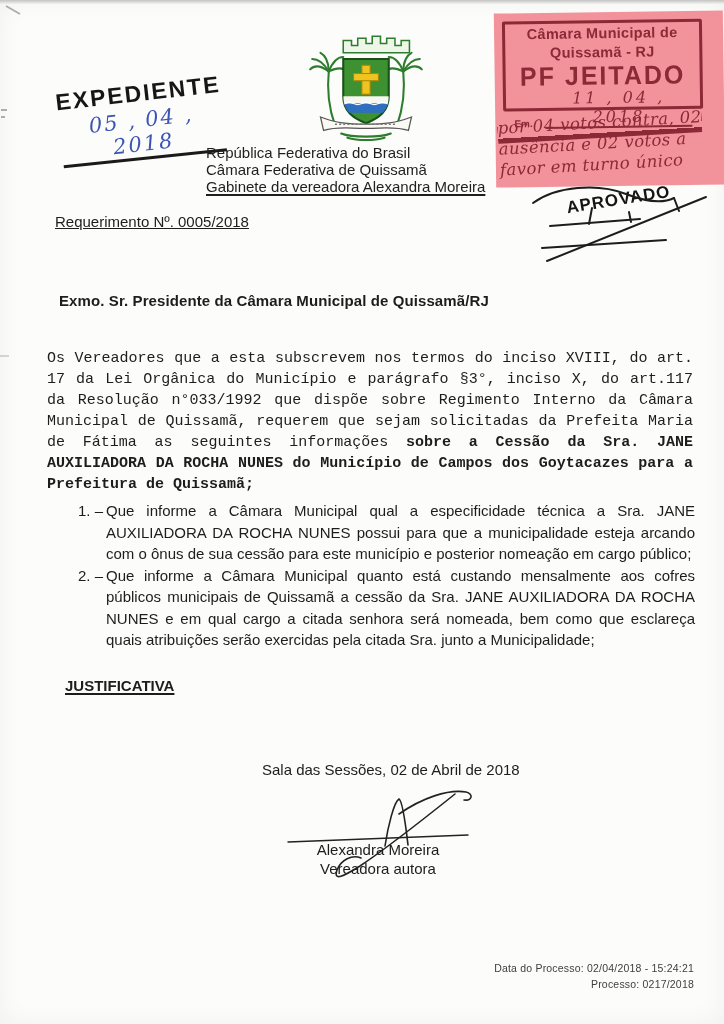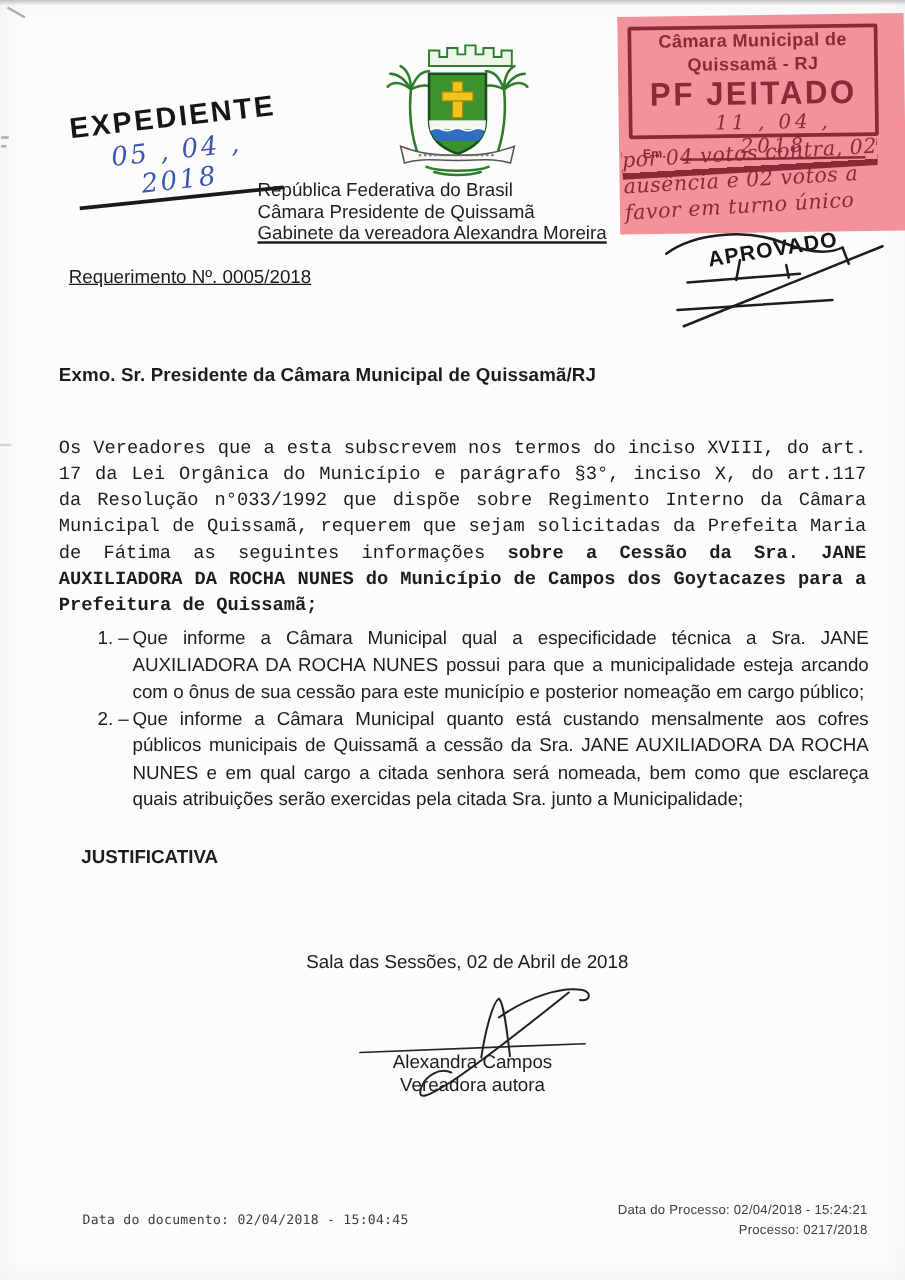--- a/index.html
+++ b/index.html
@@ -47,30 +47,30 @@
     font-family:"DejaVu Serif",serif;font-style:italic;font-size:16px;letter-spacing:3px;}
   .pinkstamp .notes{position:absolute;left:3px;top:99px;width:240px;
     font-family:"DejaVu Serif",serif;font-style:italic;font-size:16.5px;line-height:21px;
     transform:rotate(-2.5deg);letter-spacing:.4px;white-space:nowrap;}
   .pinkstamp .notes .n1{display:inline-block;box-shadow:0 2px 0 0 var(--stamp_ink),0 5px 0 0 var(--stamp_ink);}
   
   .aprovado{left:566px;top:190px;font-size:17px;font-weight:bold;letter-spacing:1px;
     transform:rotate(-9deg);color:#141414;}
   
   .req-number{left:55px;top:213px;font-size:15px;text-decoration:underline;}
-  .addressee{left:47px;top:292px;font-size:15px;font-weight:bold;letter-spacing:.1px;}
+  .addressee{left:59px;top:292px;font-size:15px;font-weight:bold;letter-spacing:.1px;}
   .bodypara{left:47px;top:348px;width:646px;font-size:15px;line-height:21px;text-align:justify;font-family:Liberation Mono, monospace;}
   .list{left:78px;top:500px;width:617px;font-size:15px;line-height:21.5px;}
   .list .item{display:flex;}
   .list .marker{width:28px;flex:none;}
   .list .txt{flex:1;text-align:justify;}
   .just-head{left:65px;top:677px;font-size:15px;font-weight:bold;
-    text-decoration-thickness:2px;text-underline-offset:2px;}
+    text-decoration:underline;text-decoration-thickness:2px;text-underline-offset:2px;}
   .just-text{left:57px;top:696px;width:637px;font-size:15px;line-height:21px;text-align:justify;}
-  .place-date{left:245px;top:761px;font-size:15px;}
+  .place-date{left:262px;top:761px;font-size:15px;}
   .sig-block{left:258px;top:840px;width:240px;text-align:center;font-size:15px;line-height:19px;}
   
   .footer-left{left:66px;top:970px;font-family:"DejaVu Sans Mono",monospace;font-size:10.5px;color:#3e3e3e;letter-spacing:.2px;}
   .footer-right{left:446px;top:960px;width:248px;text-align:right;
     font-family:Liberation Sans, sans-serif;font-size:10.5px;line-height:16px;color:#3e3e3e;letter-spacing:.2px;}
   .overlay{position:absolute;left:0;top:0;pointer-events:none;}
   
   .crest-shield{fill:var(--crest_green);stroke:#17521a;stroke-width:2;}
   .crest-cross{fill:var(--crest_yellow);stroke:#a8860b;stroke-width:1;}
   .crest-crown{stroke:var(--crest_dark_green);fill:#eef6ea;stroke-width:1.5;}
@@ -126,21 +126,21 @@
     <path class="crest-banner" d="M14,84 C30,90 40,91 58,91 C76,91 86,90 102,84 L99,97 C86,93 76,95 58,95 C40,95 30,93 17,97 Z"></path>
     <line x1="28" y1="91" x2="88" y2="91" stroke="#777" stroke-width="1.5" stroke-dasharray="2,2"></line>
     <g class="crest-branch">
       <path d="M34,100 C44,104 72,104 82,100"></path>
       <path d="M40,104 C50,107 66,107 76,104"></path>
     </g>
   </svg>
 
   <div class="abs header-text">
     <div>República Federativa do Brasil</div>
-    <div>Câmara Presidente de Quissamã</div>
+    <div>Câmara Federativa de Quissamã</div>
     <div class="office">Gabinete da vereadora Alexandra Moreira</div>
   </div>
 
   <div class="abs pinkstamp">
     <div class="box">
       <div class="org">Câmara Municipal de</div>
       <div class="org">Quissamã - RJ</div>
       <div class="status">PF JEITADO</div>
       <div class="emrow">
         <span class="em">Em.</span>
@@ -171,21 +171,21 @@
       <span class="marker">2. –</span>
       <span class="txt">Que informe a Câmara Municipal quanto está custando mensalmente aos cofres públicos municipais de Quissamã a cessão da Sra. JANE AUXILIADORA DA ROCHA NUNES e em qual cargo a citada senhora será nomeada, bem como que esclareça quais atribuições serão exercidas pela citada Sra.  junto a Municipalidade;</span>
     </div>
   </div>
 
   <div class="abs just-head">JUSTIFICATIVA</div>
 
   <div class="abs place-date">Sala das Sessões,  02 de Abril de 2018</div>
 
   <div class="abs sig-block">
-    <div>Alexandra Campos</div>
+    <div>Alexandra Moreira</div>
     <div>Vereadora autora</div>
   </div>
 
   <svg class="overlay" width="724" height="1024" viewBox="0 0 724 1024">
     <g stroke="#1d1d1d" stroke-width="2" fill="none" stroke-linecap="round">
       <path d="M533,203 C556,186 598,183 626,194 C644,201 662,204 674,198"></path>
       <path d="M674,198 L679,211"></path>
       <path d="M550,226 L640,219"></path>
       <path d="M592,208 L589,224"></path>
       <path d="M629,212 L631,222"></path>
@@ -198,18 +198,17 @@
       <path d="M399,814 C422,798 448,789 466,792 C474,794 472,801 464,800"></path>
       <path d="M455,794 C430,814 390,846 360,866 C344,876 333,882 337,870 C341,860 352,854 361,858"></path>
     </g>
     <g stroke="#8f8f8d" stroke-width="2" fill="none" opacity="0.7">
       <path d="M6,6 L20,14"></path>
       <path d="M1,110 h6 M1,117 h4"></path>
       <path d="M0,356 h9" opacity="0.5"></path>
     </g>
   </svg>
 
-  <div class="abs footer-left">Data do documento: 02/04/2018 - 15:04:45</div>
   <div class="abs footer-right">
     <div>Data do Processo: 02/04/2018 - 15:24:21</div>
     <div>Processo: 0217/2018</div>
   </div>
 </div>
 
 </body></html>

